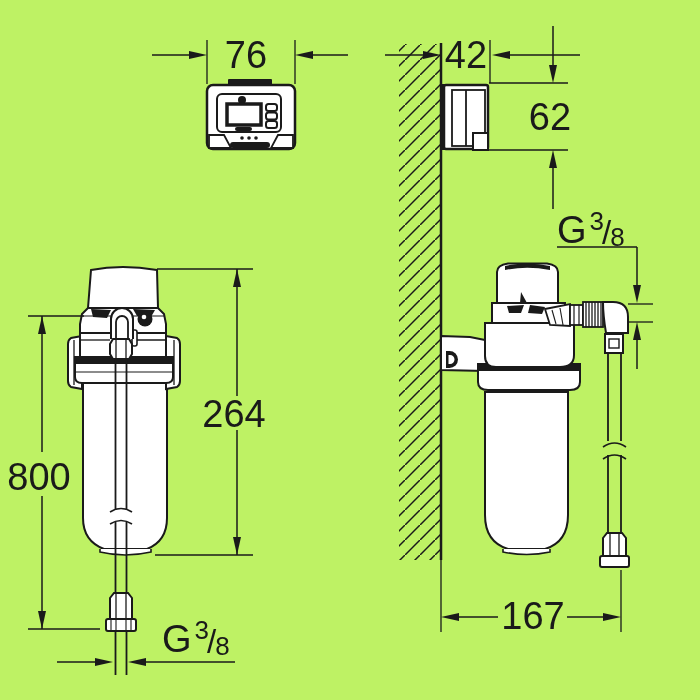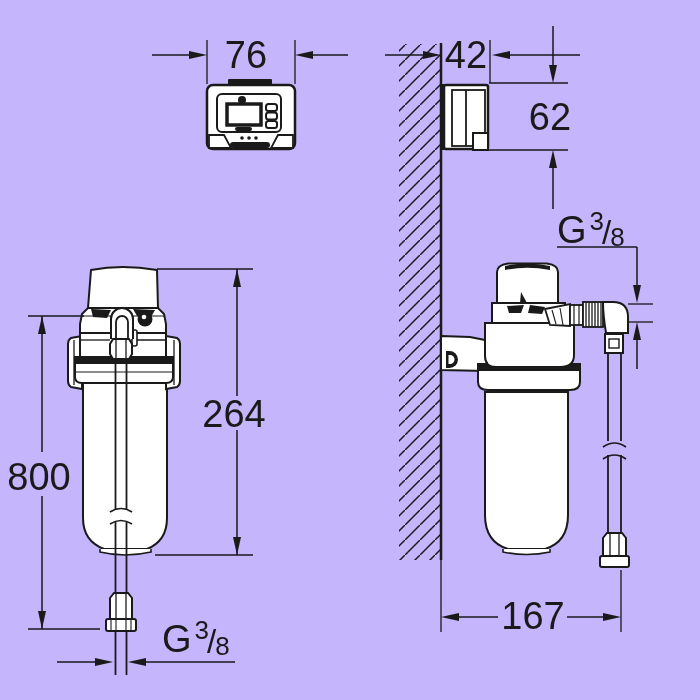--- a/index.html
+++ b/index.html
@@ -1,17 +1,17 @@
 <!DOCTYPE html>
 <html><head>
 <meta charset="utf-8">
 <style>
   html,body{margin:0;padding:0;background:#fff;}
   .stage{
-    width:700px;height:700px;background:#c4b5fd;position:relative;overflow:hidden;
+    width:700px;height:700px;background:#bef264;position:relative;overflow:hidden;
     font-family:"Liberation Sans", sans-serif;
   }
   svg text{
     font-family:"Liberation Sans", sans-serif;
     fill:#1a1a1a;
   }
   .dim-num{font-size:38px;}
   .thread-g{font-size:38px;}
   .thread-num{font-size:26px;}
   .thread-slash{font-size:33px;}

